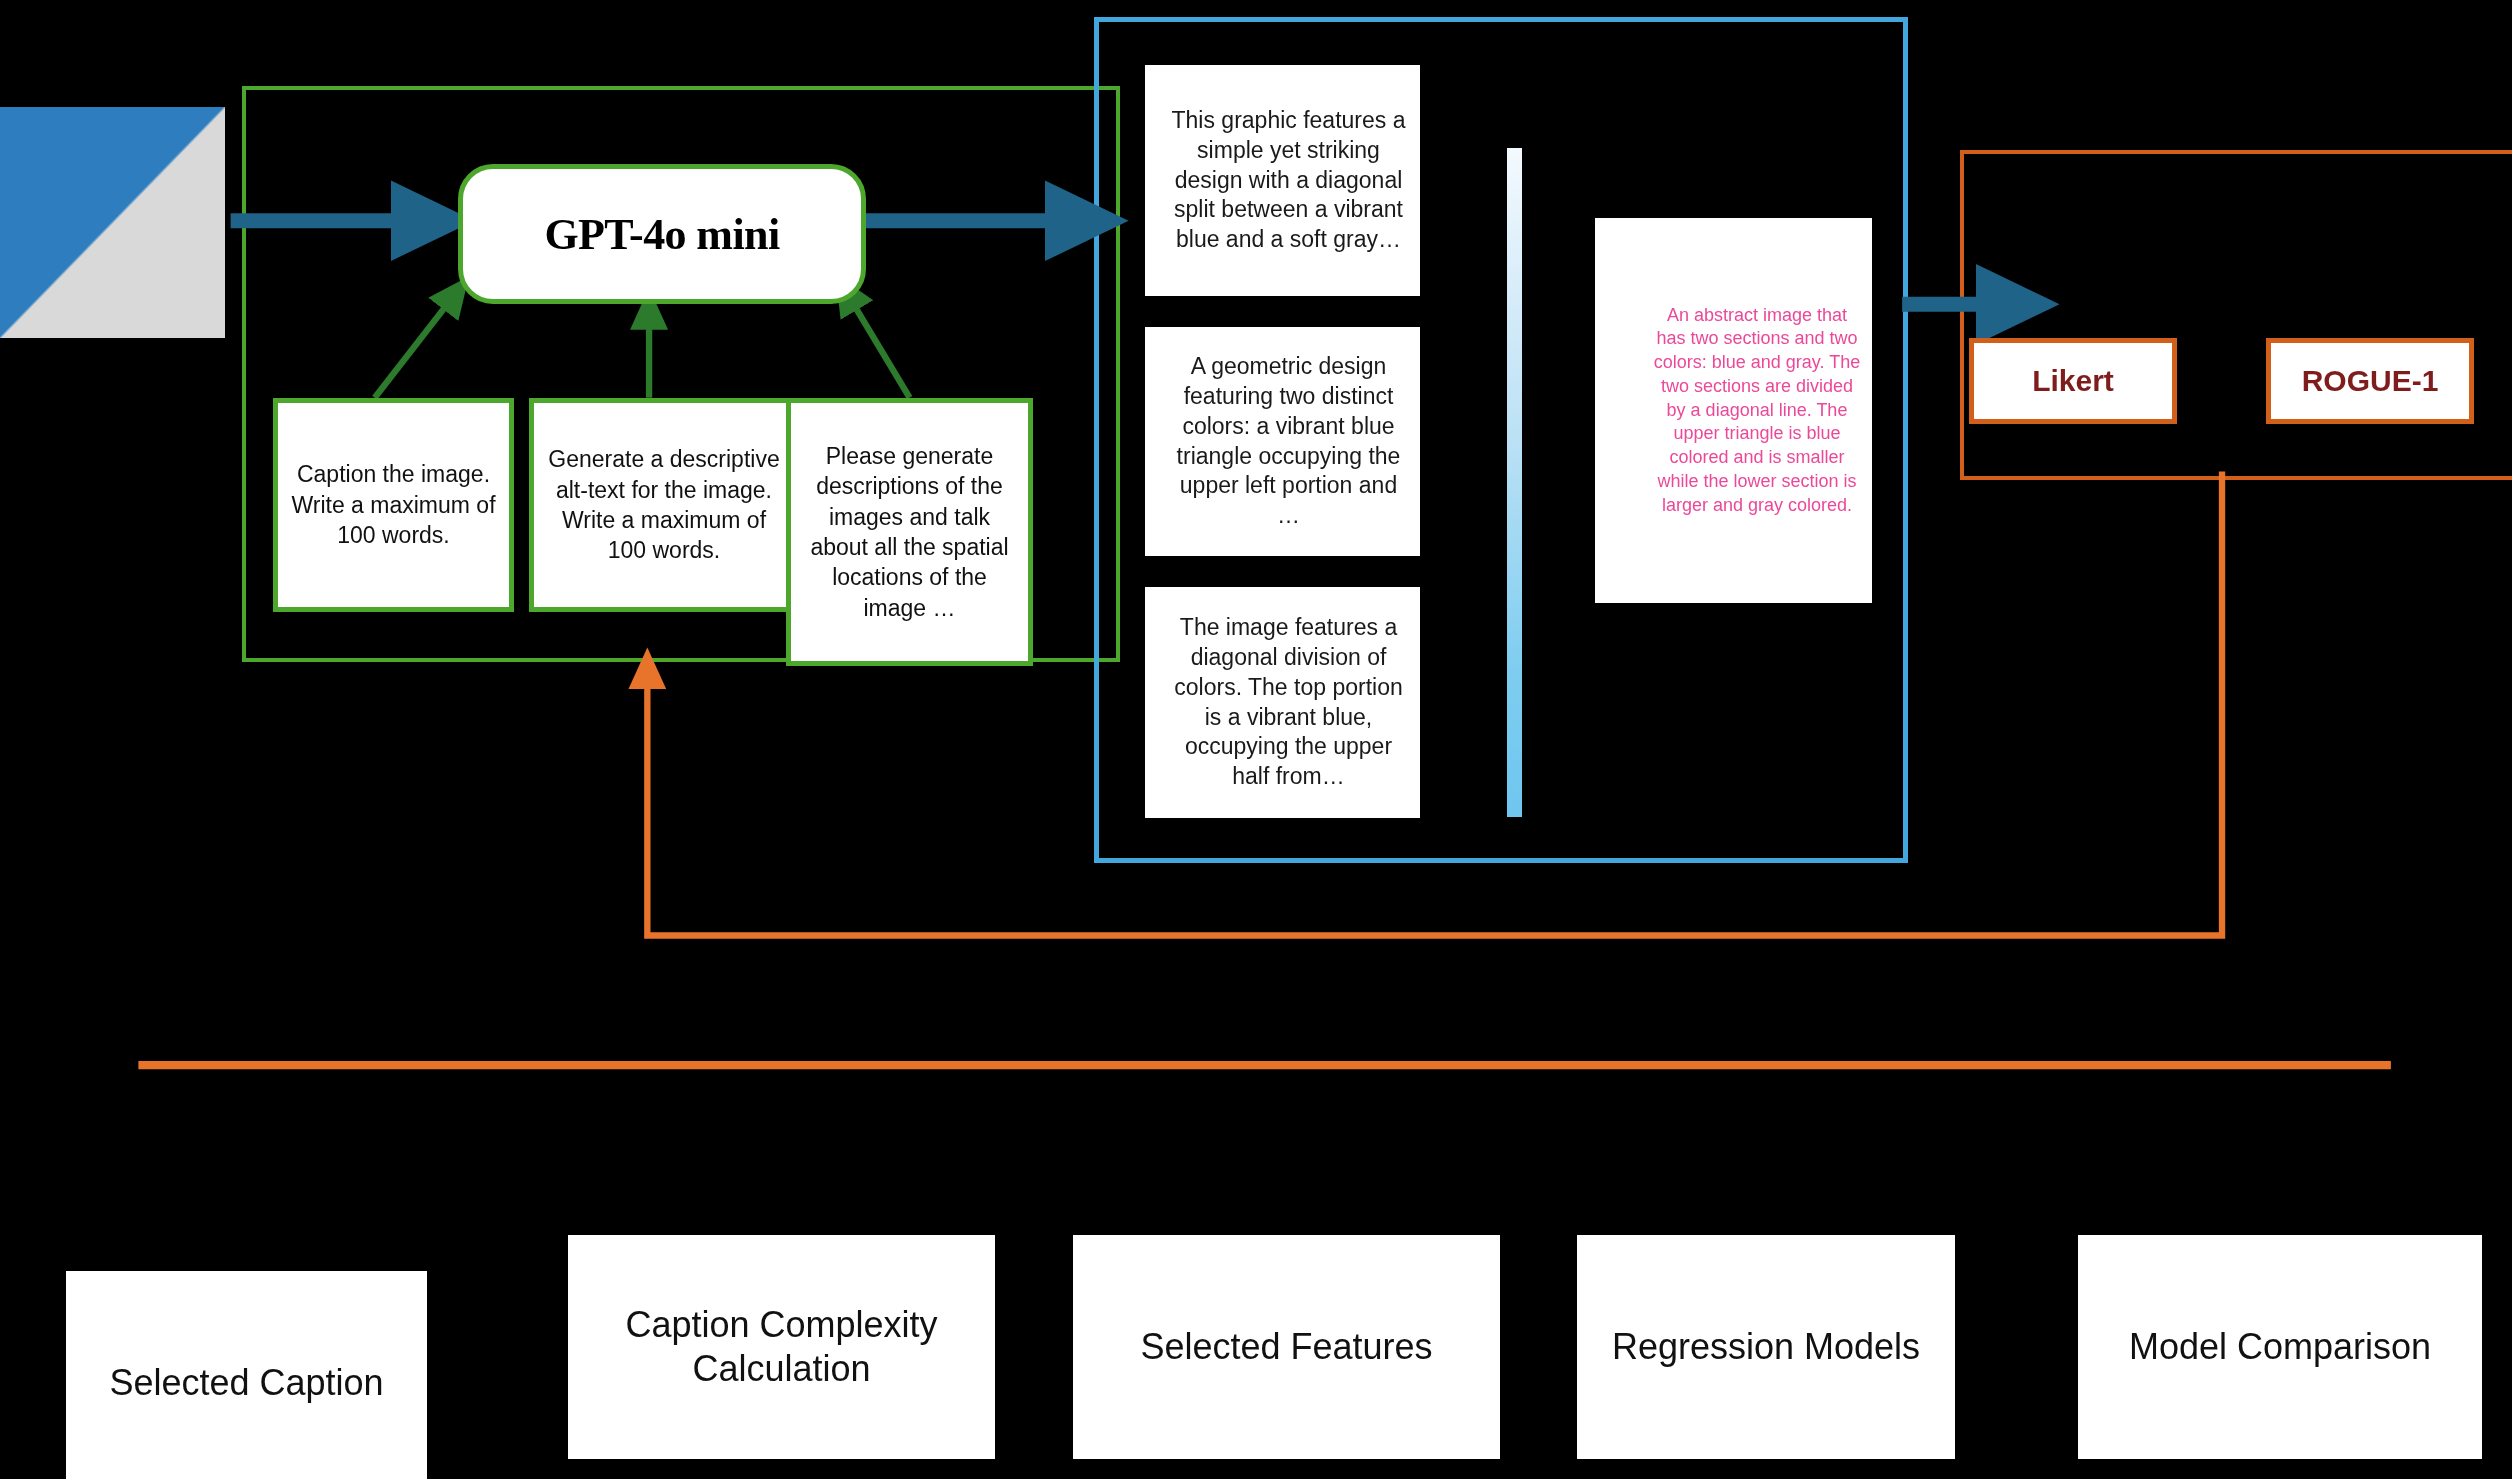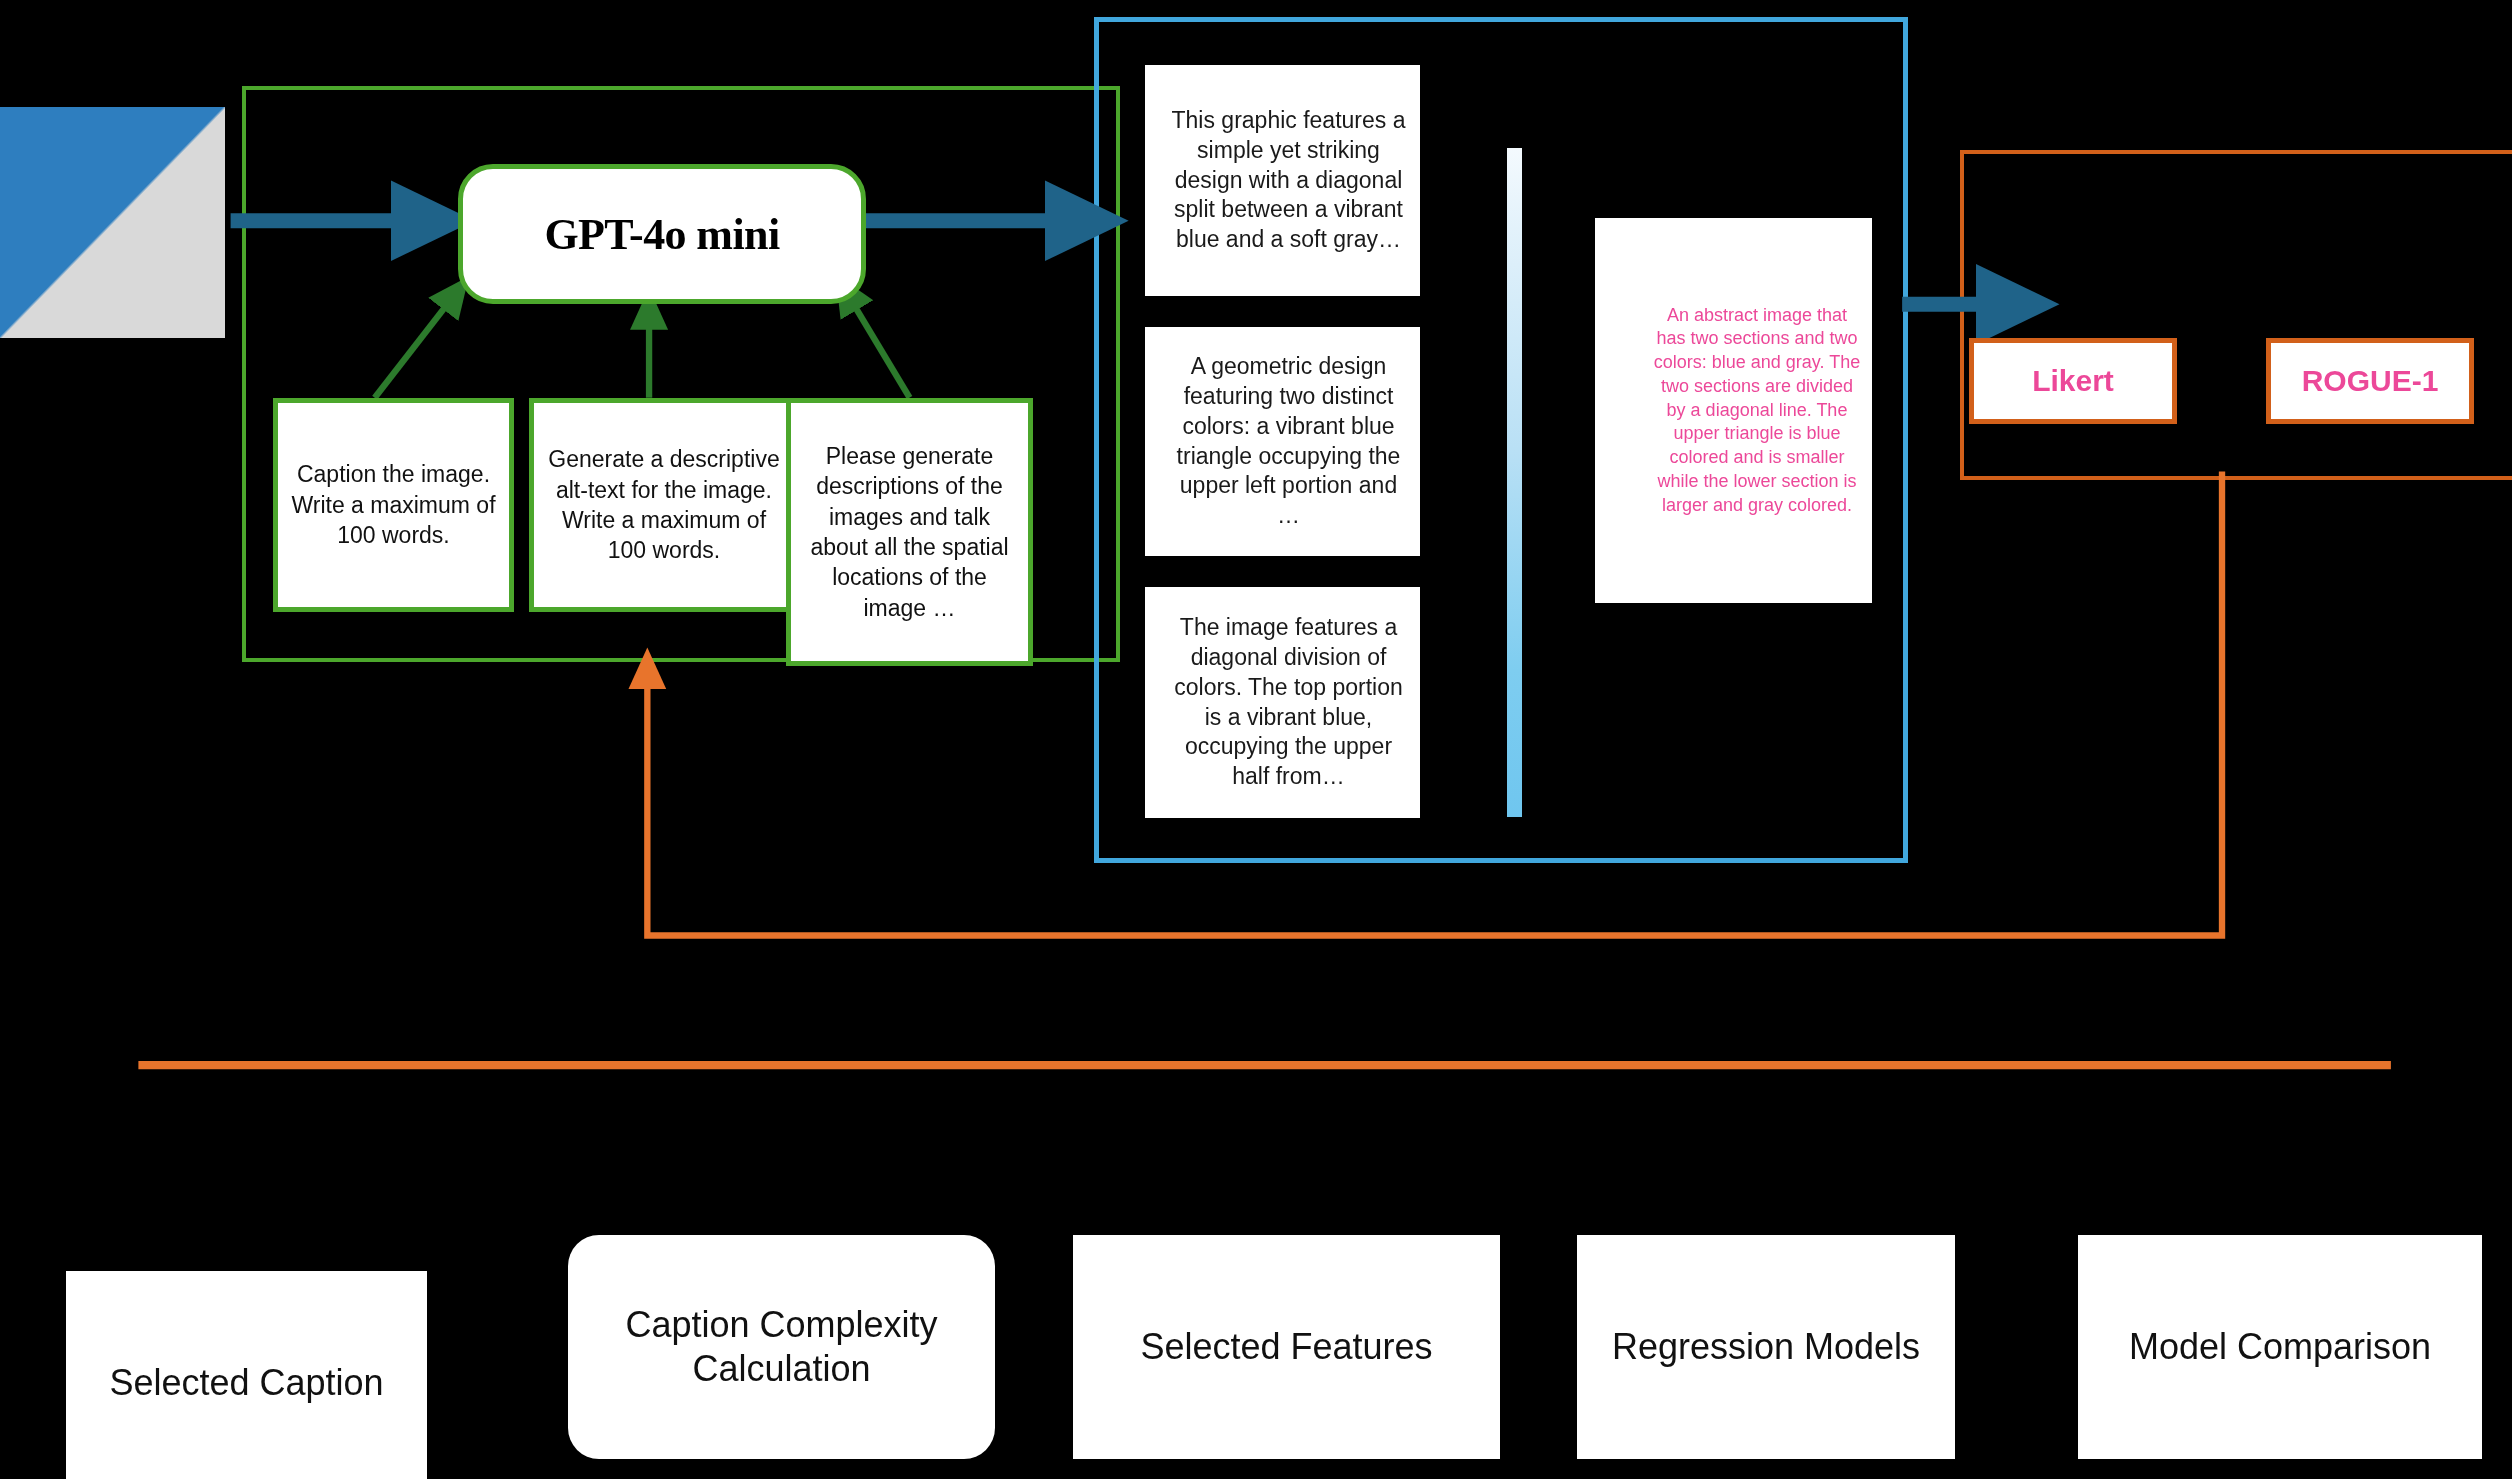--- a/index.html
+++ b/index.html
@@ -92,38 +92,38 @@
     margin-left:47px;
   }
 
   
   .metric-box{
     background:#fff;border:5.2px solid #d2601a;
     display:flex;align-items:center;justify-content:center;
     box-sizing:border-box;
   }
   .metric-box span{
-    font-size:30px;font-weight:bold;color:#ec4899;
+    font-size:30px;font-weight:bold;color:#7f1d1d;
     font-family:"Liberation Sans", sans-serif;
   }
   #metric-0{left:1969px;top:338px;width:208px;height:86px;}
   #metric-1{left:2266px;top:338px;width:208px;height:86px;}
 
   
   .stage-box{
     background:#fff;top:1235px;height:224px;
     display:flex;align-items:center;justify-content:center;
     text-align:center;box-sizing:border-box;padding:5.8px 8px;
   }
   .stage-box span{
     font-size:36px;line-height:1.22;color:#111;
     font-family:"Liberation Sans", sans-serif;
   }
   #stage-0{left:66px;width:361px;margin-top:36px;}
-  #stage-1{left:568px;width:427px;border-radius:31px;}
+  #stage-1{left:568px;width:427px;}
   #stage-2{left:1073px;width:427px;}
   #stage-3{left:1577px;width:378px;}
   #stage-4{left:2078px;width:404px;}
   .svg-layer{position:absolute;left:0;top:0;width:2512px;height:1479px;pointer-events:none;}
 </style>
 </head>
 <body>
 
 <div id="stage">
 

